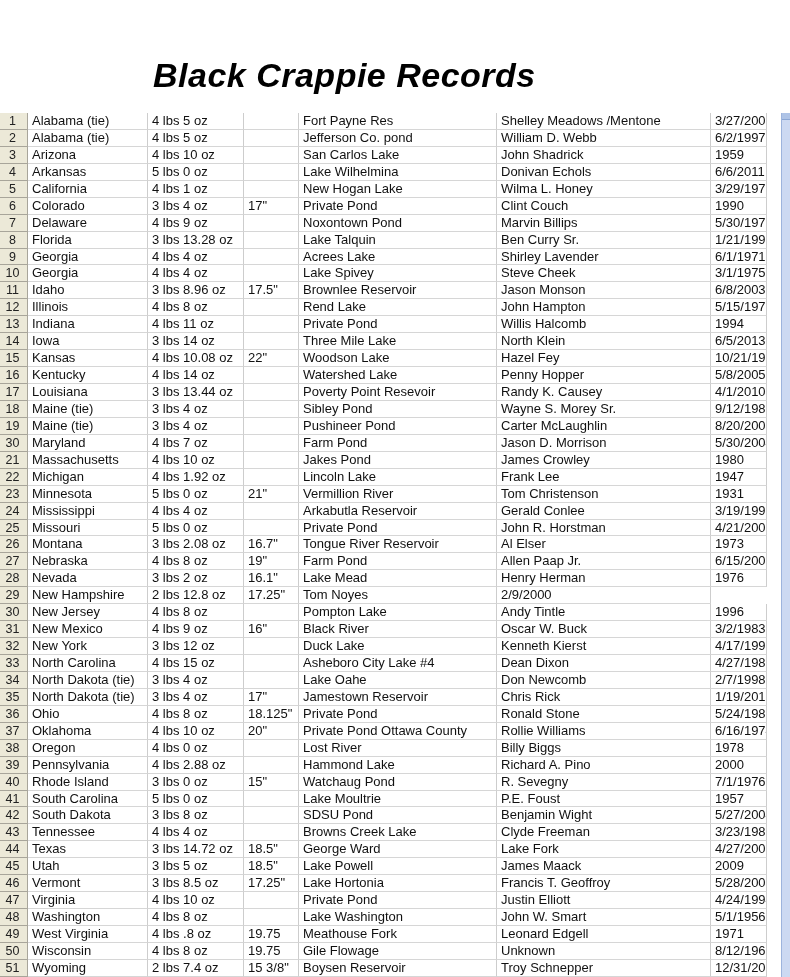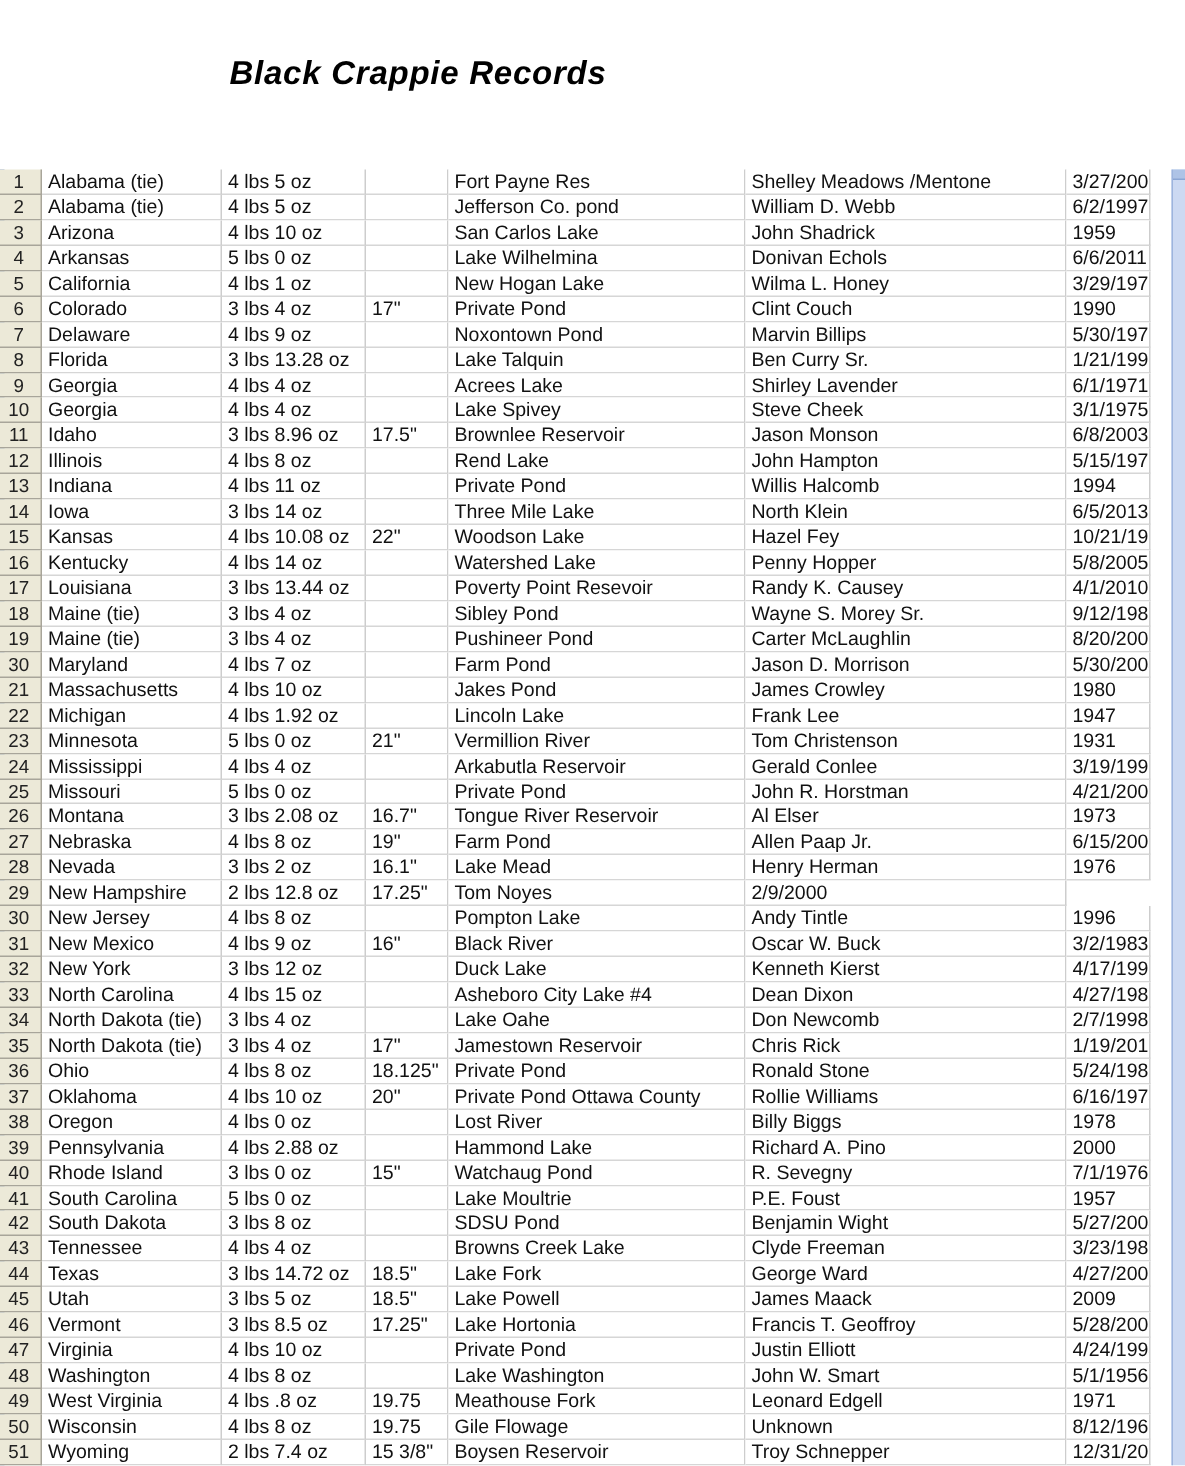--- a/index.html
+++ b/index.html
@@ -1,20 +1,20 @@
 <!DOCTYPE html>
 <html><head>
 <meta charset="utf-8">
 <style>
   * { margin:0; padding:0; box-sizing:border-box; }
   html,body { width:790px; height:977px; background:#ffffff; overflow:hidden;
               font-family:"Liberation Sans","DejaVu Sans",sans-serif; }
   .page { position:relative; width:790px; height:977px; background:#fff; }
 
-  .title { position:absolute; left:153px; top:36px; font-size:22px; font-weight:bold;
+  .title { position:absolute; left:153px; top:56px; font-size:34px; font-weight:bold;
            font-style:italic; color:#000; letter-spacing:0.5px;
            font-family:"Liberation Sans","DejaVu Sans",sans-serif; }
 
   .table-wrap { position:absolute; left:0; top:113px; width:770px; }
   .left-strip { position:absolute; left:0; top:113px; bottom:0; width:3px;
                 background:#7390c8; }
 
   .row { display:grid;
          grid-template-columns:28px 120px 96px 55px 198px 214px 56px;
          height:16.94px; }
@@ -432,22 +432,22 @@
           <div class="cell length"></div>
           <div class="cell location">Browns Creek Lake</div>
           <div class="cell angler">Clyde Freeman</div>
           <div class="cell date">3/23/1985</div>
         </div>
         <div class="row">
           <div class="cell num">44</div>
           <div class="cell state">Texas</div>
           <div class="cell weight">3 lbs 14.72 oz</div>
           <div class="cell length">18.5"</div>
+          <div class="cell angler">George Ward</div>
           <div class="cell location">Lake Fork</div>
-          <div class="cell angler">George Ward</div>
           <div class="cell date">4/27/2003</div>
         </div>
         <div class="row">
           <div class="cell num">45</div>
           <div class="cell state">Utah</div>
           <div class="cell weight">3 lbs 5 oz</div>
           <div class="cell length">18.5"</div>
           <div class="cell location">Lake Powell</div>
           <div class="cell angler">James Maack</div>
           <div class="cell date">2009</div>

